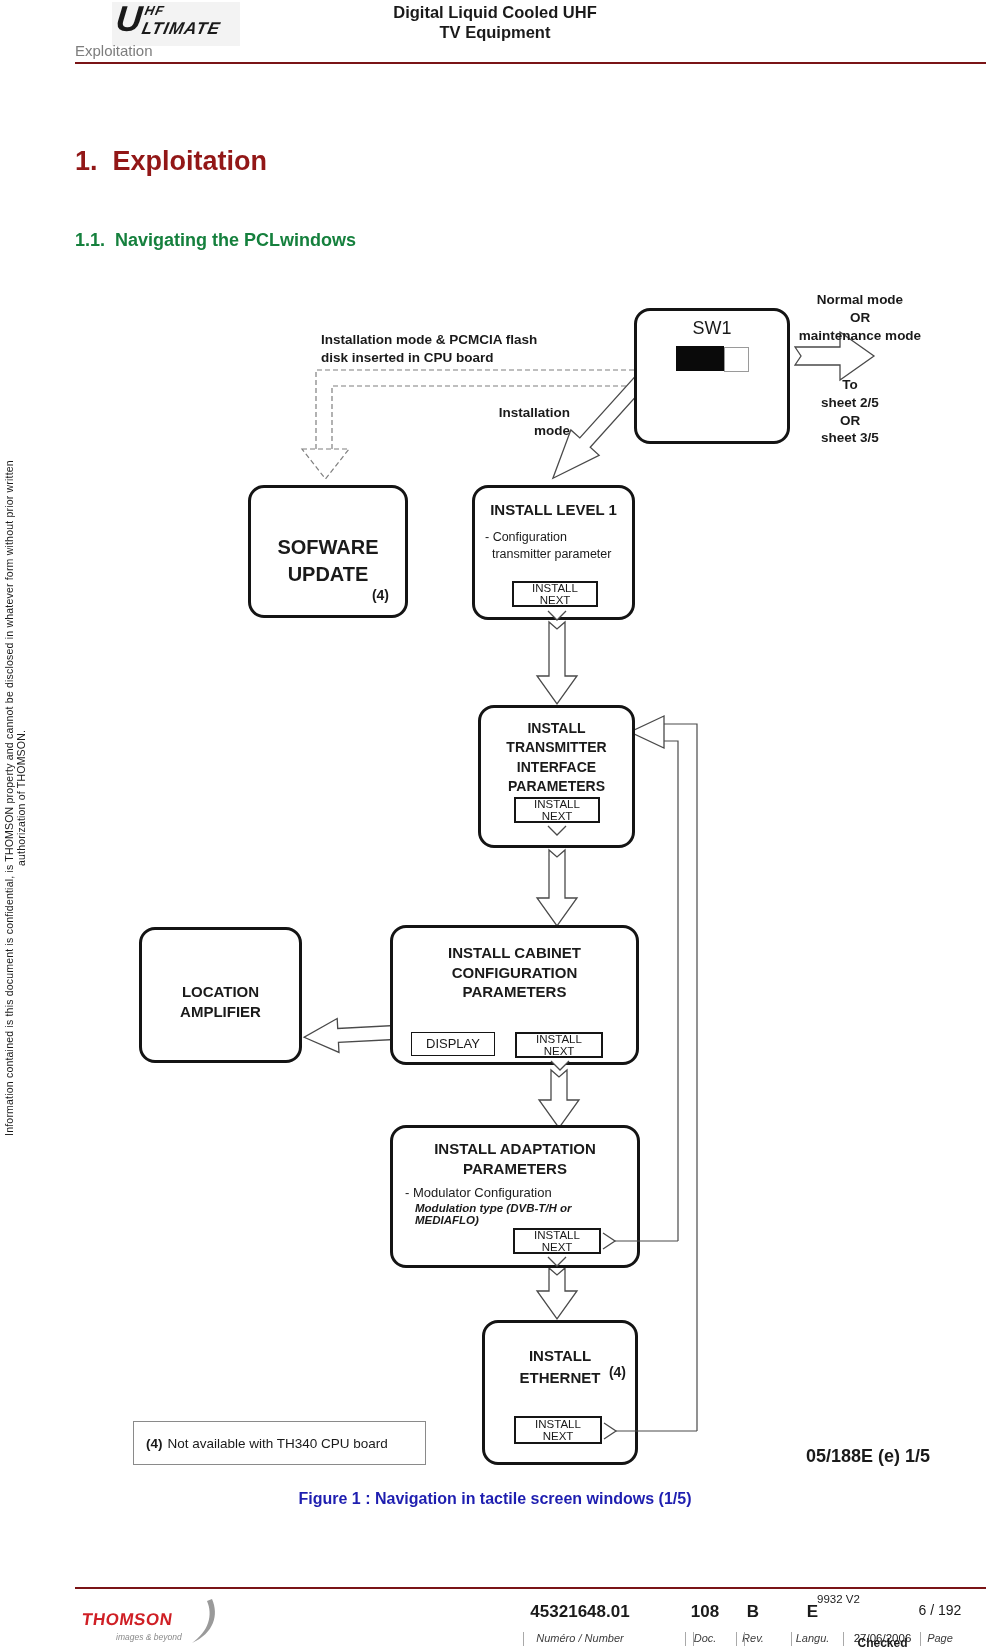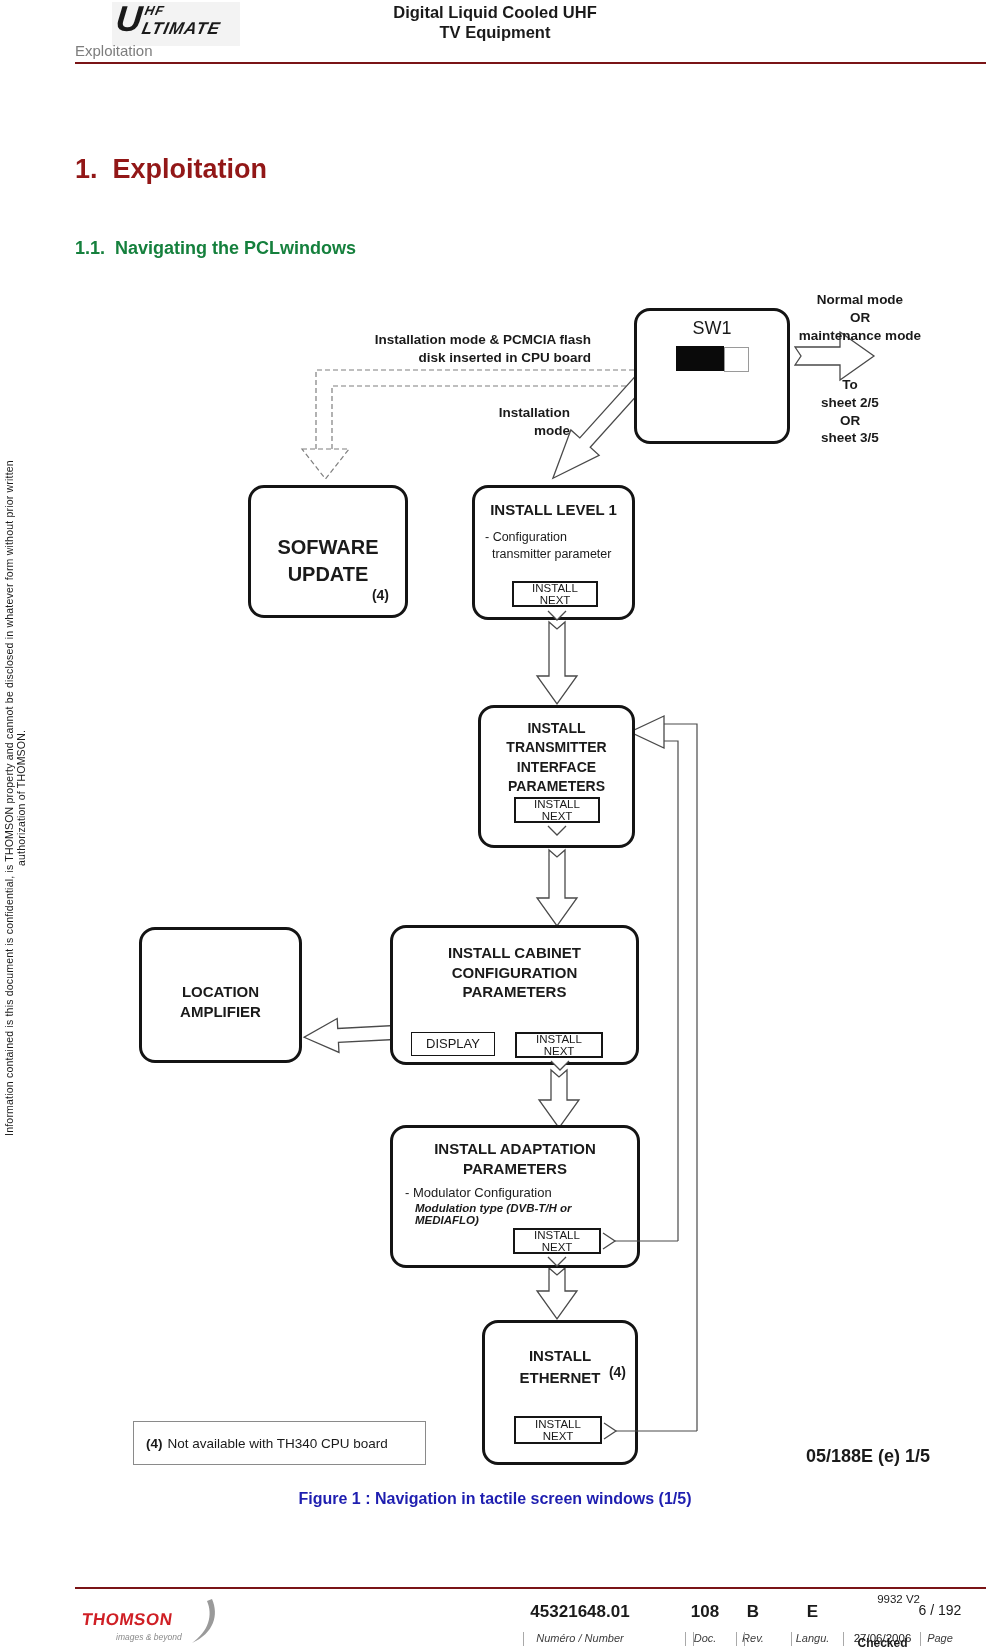--- a/index.html
+++ b/index.html
@@ -2,21 +2,21 @@
 <html><head>
 <meta charset="utf-8">
 <style>
   html,body{margin:0;padding:0;}
   body{
     width:990px;height:1649px;position:relative;background:#ffffff;
     font-family:"Liberation Sans","DejaVu Sans",sans-serif;color:#1a1a1a;
     overflow:hidden;
   }
   .abs{position:absolute;}
-  .pre{white-space:pre;margin-top:8px;}
+  .pre{white-space:pre;}
   .preline{white-space:pre-line;}
   .bold{font-weight:bold;}
 
   
   #logo{left:112px;top:2px;width:128px;height:44px;background:#f3f3f3;}
   #logo .lu{position:absolute;left:4px;top:-4px;font-size:36px;font-weight:bold;font-style:italic;transform:skewX(-6deg);}
   #logo .lhf{position:absolute;left:33px;top:1px;font-size:13px;font-weight:bold;font-style:italic;letter-spacing:1px;transform:skewX(-12deg);}
   #logo .lrest{position:absolute;left:30px;top:17px;font-size:17px;font-weight:bold;font-style:italic;letter-spacing:1px;transform:skewX(-12deg);}
   #doc-title{left:300px;top:2px;width:390px;font-size:16.5px;line-height:1.22;font-weight:bold;text-align:center;}
   #section-label{left:75px;top:42px;font-size:15px;color:#7d7d7d;}
@@ -40,21 +40,21 @@
        font-size:11.5px;line-height:1.08;text-align:center;white-space:pre-line;box-sizing:content-box;}
   .lbl{position:absolute;font-weight:bold;font-size:13.5px;line-height:1.32;z-index:2;}
 
   #exciter-box{left:634px;top:308px;width:150px;height:130px;}
   #sw1-label{width:100%;text-align:center;font-size:18px;margin-top:7px;}
   #switch{position:relative;width:72px;height:25px;margin:7px auto 8px auto;}
   #switch .blk{position:absolute;left:0;top:0;width:48px;height:25px;background:#0a0a0a;}
   #switch .wht{position:absolute;left:48px;top:1px;width:23px;height:23px;background:#fff;border:1px solid #9a9a9a;}
   #exciter-box .title{font-size:13.5px;line-height:1.3;}
 
-  #pcmcia-label{left:311px;top:331px;width:280px;text-align:right;}
+  #pcmcia-label{left:321px;top:331px;width:280px;text-align:left;}
   #normal-mode-label{left:790px;top:291px;width:140px;text-align:center;}
   #to-sheet-label{left:800px;top:376px;width:100px;text-align:center;}
   #installation-mode-label{left:420px;top:404px;width:150px;text-align:right;}
 
   #software-box{left:248px;top:485px;width:154px;height:127px;}
   #software-box .title{font-size:20px;line-height:1.35;margin-top:46px;}
   #software-note{position:absolute;right:16px;bottom:12px;font-weight:bold;font-size:14px;}
 
   #level1-box{left:472px;top:485px;width:157px;height:129px;}
   #level1-box .title{font-size:15px;margin-top:13px;}
@@ -258,21 +258,21 @@
 
 <div class="fval abs" style="left:675px;top:1602px;width:60px;">108</div>
 <div class="flab abs" style="left:675px;top:1632px;width:60px;">Doc.</div>
 
 <div class="fval abs" style="left:728px;top:1602px;width:50px;">B</div>
 <div class="flab abs" style="left:728px;top:1632px;width:50px;">Rev.</div>
 
 <div class="fval abs" style="left:785px;top:1602px;width:55px;">E</div>
 <div class="flab abs" style="left:785px;top:1632px;width:55px;">Langu.</div>
 
-<div class="fsmall abs" style="left:845px;top:1593px;width:75px;text-align:right;">9932 V2</div>
+<div class="fsmall abs" style="left:801px;top:1593px;width:75px;">9932 V2</div>
 <div class="fsmall abs bold" style="left:845px;top:1608px;width:75px;font-size:12px;margin-top:28px;">Checked</div>
 <div class="fsmall abs" style="left:845px;top:1632px;width:75px;">27/06/2006</div>
 
 <div class="fval abs" style="left:905px;top:1602px;width:70px;font-size:14px;font-weight:normal;">6 / 192</div>
 <div class="flab abs" style="left:905px;top:1632px;width:70px;">Page</div>
 
 <div class="fsep" style="left:523px;"></div>
 <div class="fsep" style="left:685px;"></div>
 <div class="fsep" style="left:693px;"></div>
 <div class="fsep" style="left:736px;"></div>

